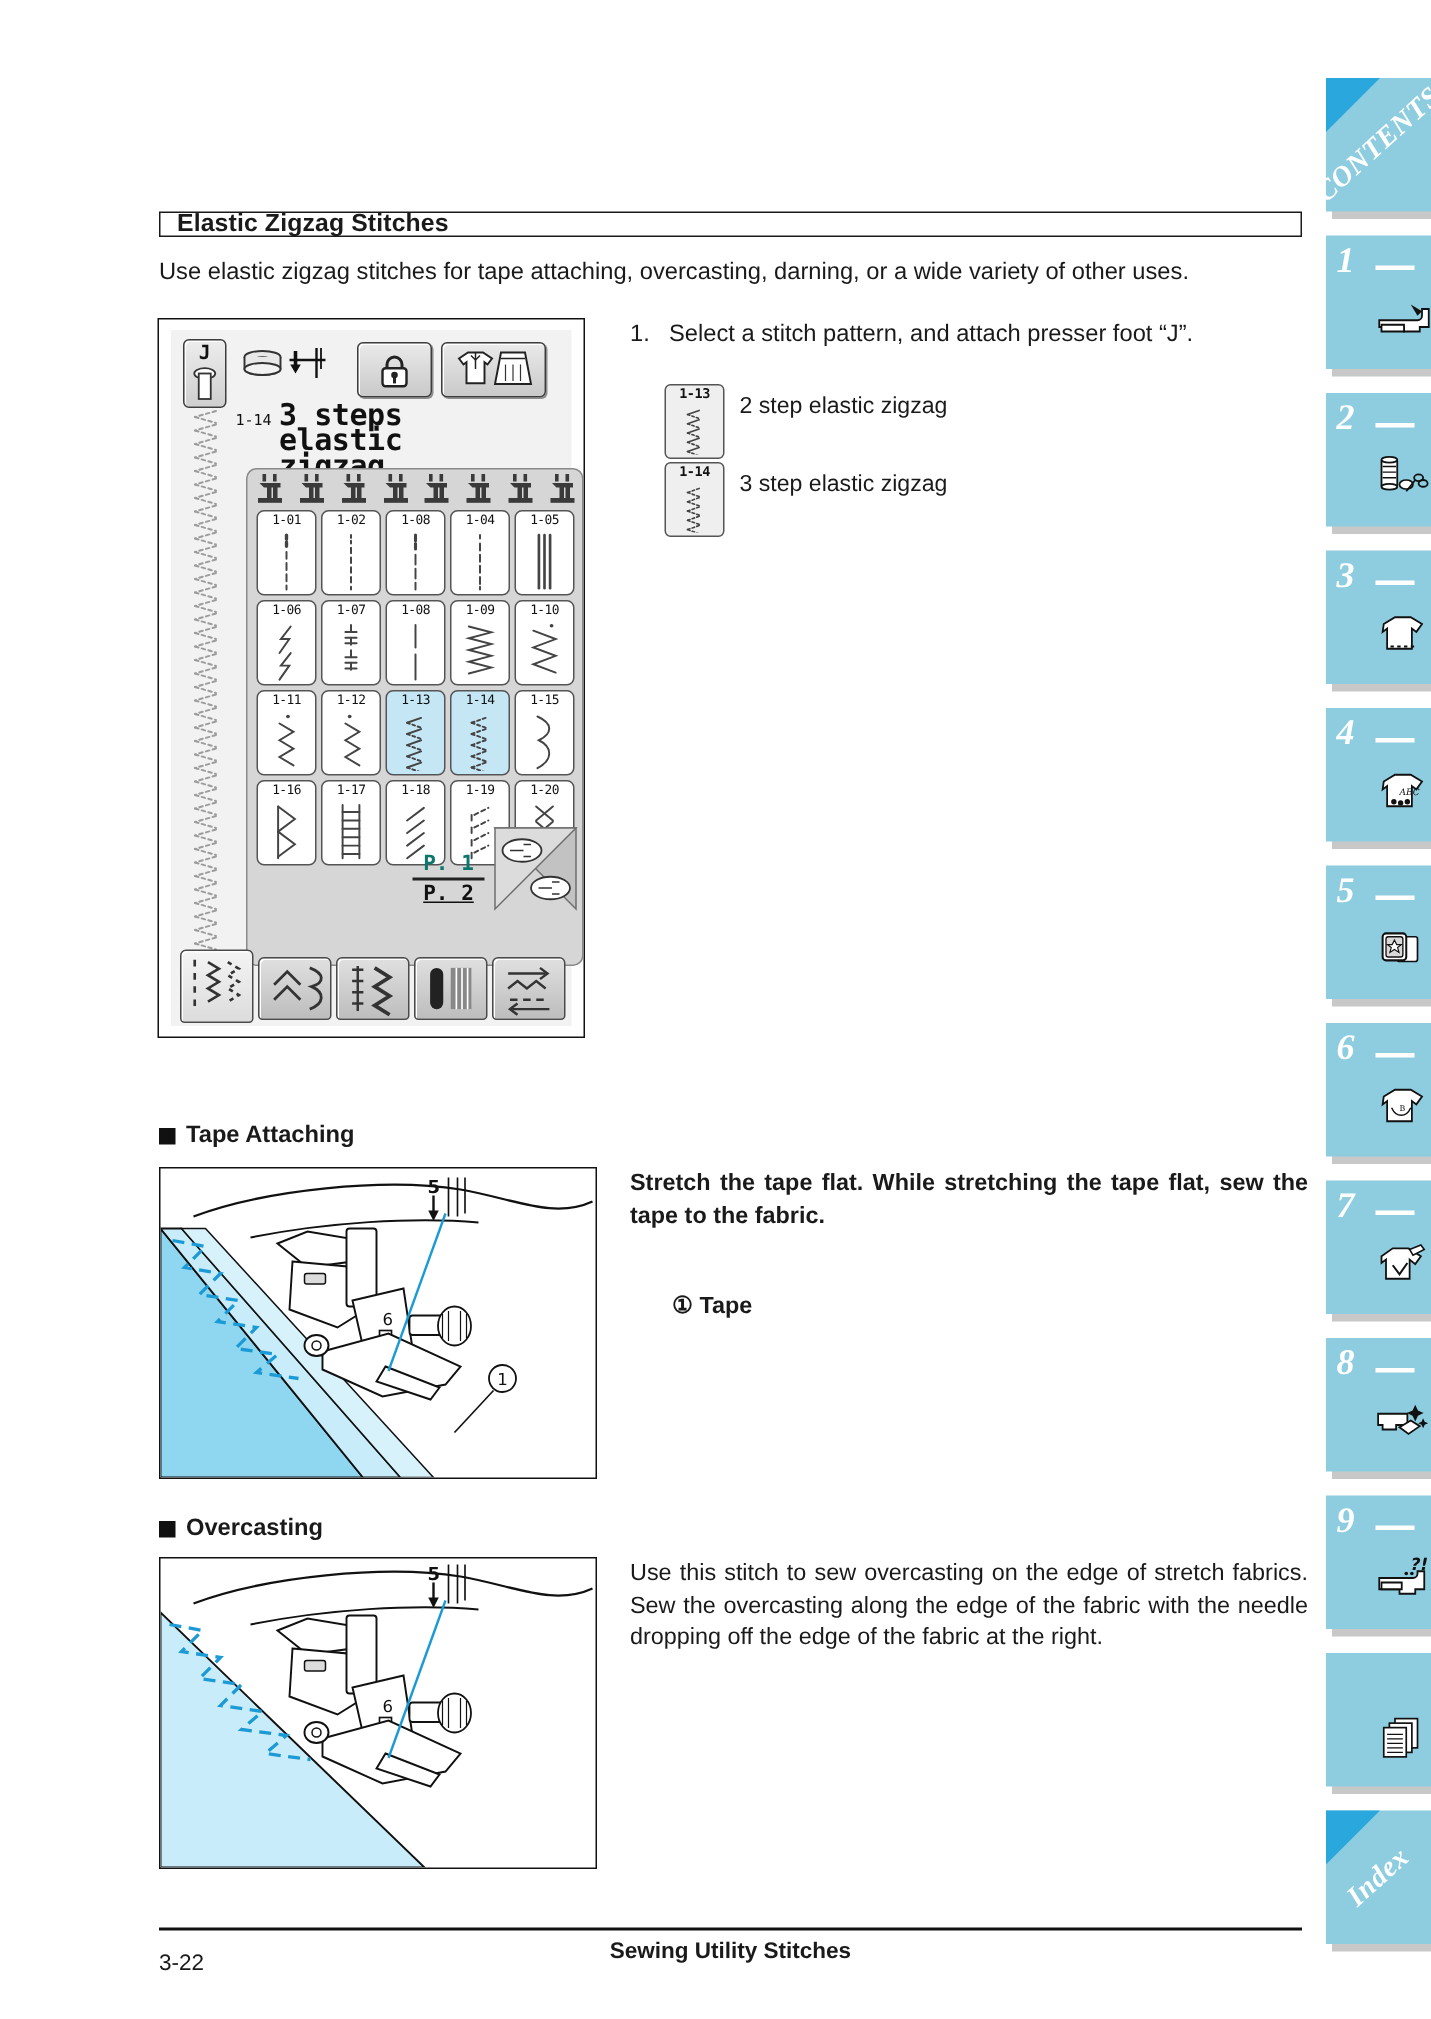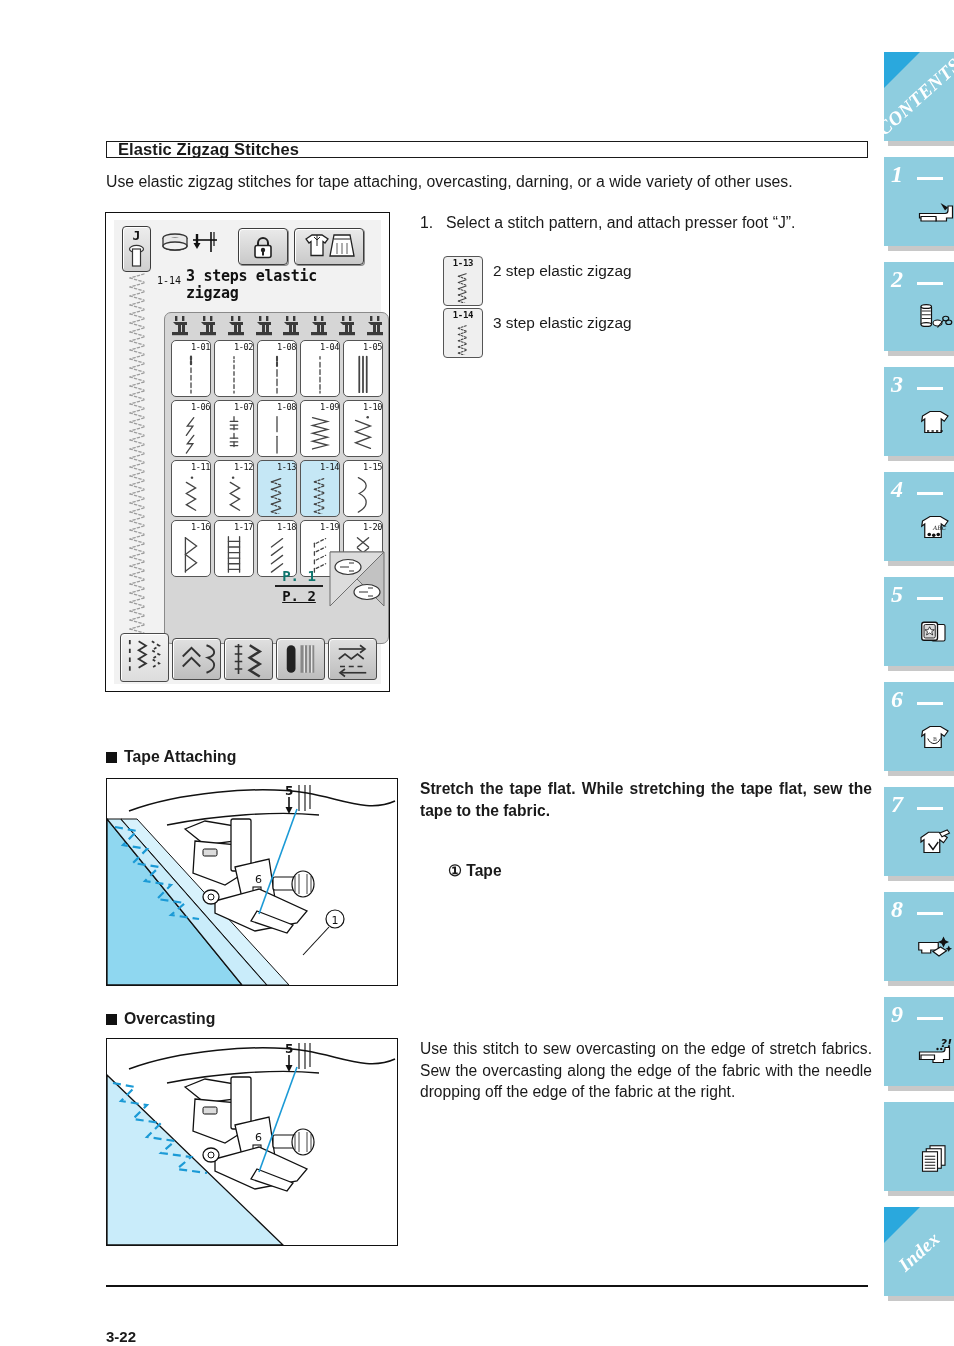--- a/index.html
+++ b/index.html
@@ -43,21 +43,21 @@
     box-shadow:inset 1px 1px 0 #fff;}
   .foot-j .lbl{position:absolute;left:0;right:0;top:1px;text-align:center;
     font-family:"DejaVu Sans Mono",monospace;font-size:13px;font-weight:bold;color:#111;}
   .bobbin-grp{position:absolute;left:37px;top:5px;width:70px;height:34px;}
   .lockbtn{position:absolute;left:116px;top:2px;width:48px;height:35px;}
   .garmentbtn{position:absolute;left:172px;top:2px;width:68px;height:35px;}
 
   .stitch-name{
     position:absolute;left:72px;top:48px;width:168px;
     font-family:"DejaVu Sans Mono",monospace;
-    font-size:15px;font-weight:bold;line-height:17px;color:#111;
+    font-size:20px;font-weight:bold;line-height:17px;color:#111;
     letter-spacing:-0.3px;
   }
   .stitch-no{
     position:absolute;left:43px;top:55px;
     font-family:"DejaVu Sans Mono",monospace;font-size:10px;color:#111;
   }
 
   
   .preview-strip{position:absolute;left:10px;top:52px;width:26px;bottom:4px;overflow:hidden;}
 
@@ -69,21 +69,21 @@
   .spool-row{position:absolute;left:6px;top:3px;right:4px;height:22px;display:flex;
     justify-content:space-between;align-items:flex-start;}
   .cellgrid{position:absolute;left:6px;top:27px;right:5px;display:grid;
     grid-template-columns:repeat(5,1fr);gap:3px 3px;}
   .cell{
     height:57px;background:#fff;border:1.2px solid #555;border-radius:5px;
     position:relative;box-sizing:border-box;
   }
   .cell.sel{background:#c5e7f5;}
   .cell .cid{
-    position:absolute;left:0;right:0;top:1px;text-align:right;
+    position:absolute;left:0;right:0;top:1px;text-align:center;
     font-family:"DejaVu Sans Mono",monospace;font-size:8.6px;color:#111;letter-spacing:-.4px;
   }
   .cell .gly{position:absolute;left:0;right:0;top:12px;bottom:2px;}
 
   .page-ind{
     position:absolute;right:63px;top:256px;width:52px;text-align:center;
     font-family:"DejaVu Sans Mono",monospace;
   }
   .page-ind .p1{font-size:14px;font-weight:bold;color:#0f766e;line-height:15px;}
   .page-ind .rule{height:1.6px;background:#222;margin:1px 2px;}
@@ -157,21 +157,21 @@
   .stab.corner .word{
     position:absolute;left:0;right:0;top:0;bottom:0;
     display:flex;align-items:center;justify-content:center;
     color:#fff;font-weight:bold;font-style:italic;font-size:19px;
     font-family:"Liberation Serif",serif;
     transform:rotate(-42deg);letter-spacing:.5px;
   }
 
   
   .foot-rule{position:absolute;left:106px;top:1285px;width:762px;height:1.6px;background:#111;}
-  .foot-page{position:absolute;left:106px;top:1328px;font-size:15px;font-weight:bold;}
+  .foot-page{position:absolute;left:106px;top:1300px;font-size:15px;font-weight:normal;}
   .foot-title{position:absolute;left:106px;top:1292px;width:762px;text-align:center;
     font-size:15px;font-weight:bold;}
 </style>
 </head>
 <body>
 
 <div class="page">
 
   <div class="section-title-box">
     <span>Elastic Zigzag Stitches</span>
@@ -1004,15 +1004,16 @@
             </g>
           </svg></div>
       </div>
       <div class="stab corner">
         <div class="diag"></div>
         <div class="word">Index</div>
       </div>
     </div>
 
   <div class="foot-rule"></div>
+  <div class="foot-title">Sewing Utility Stitches</div>
   <div class="foot-page">3-22</div>
 
 </div>
 
 </body></html>

